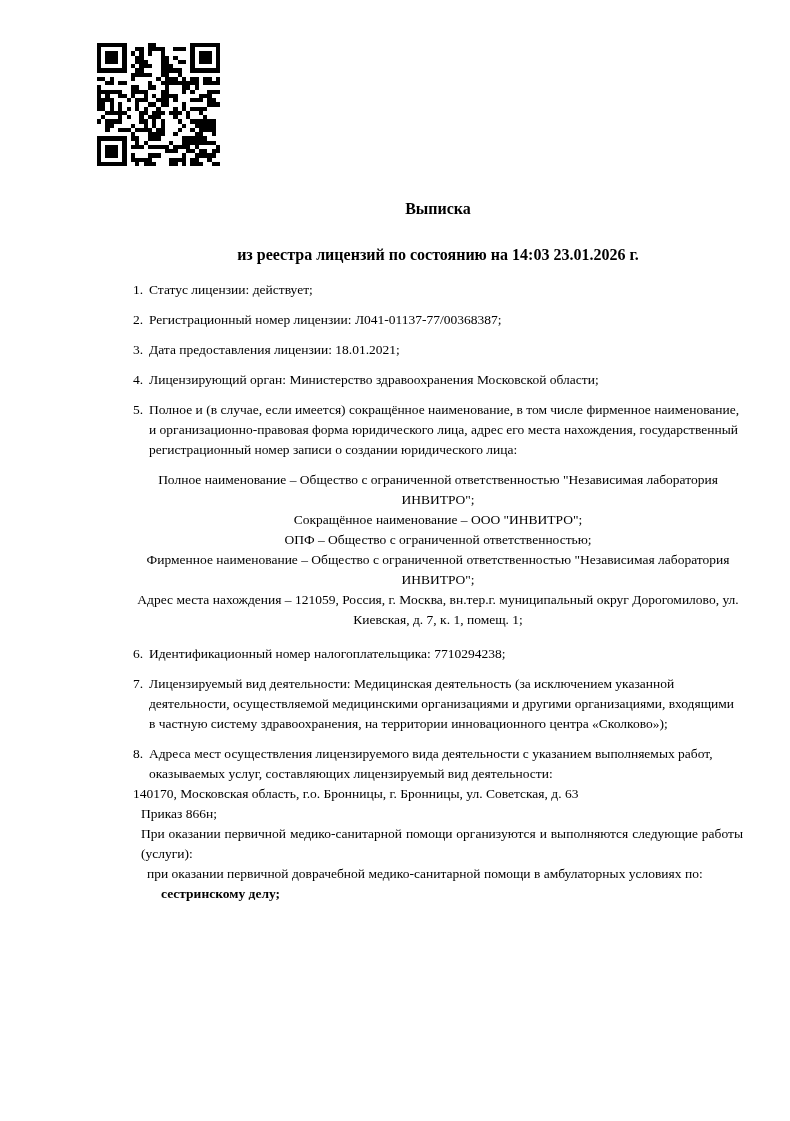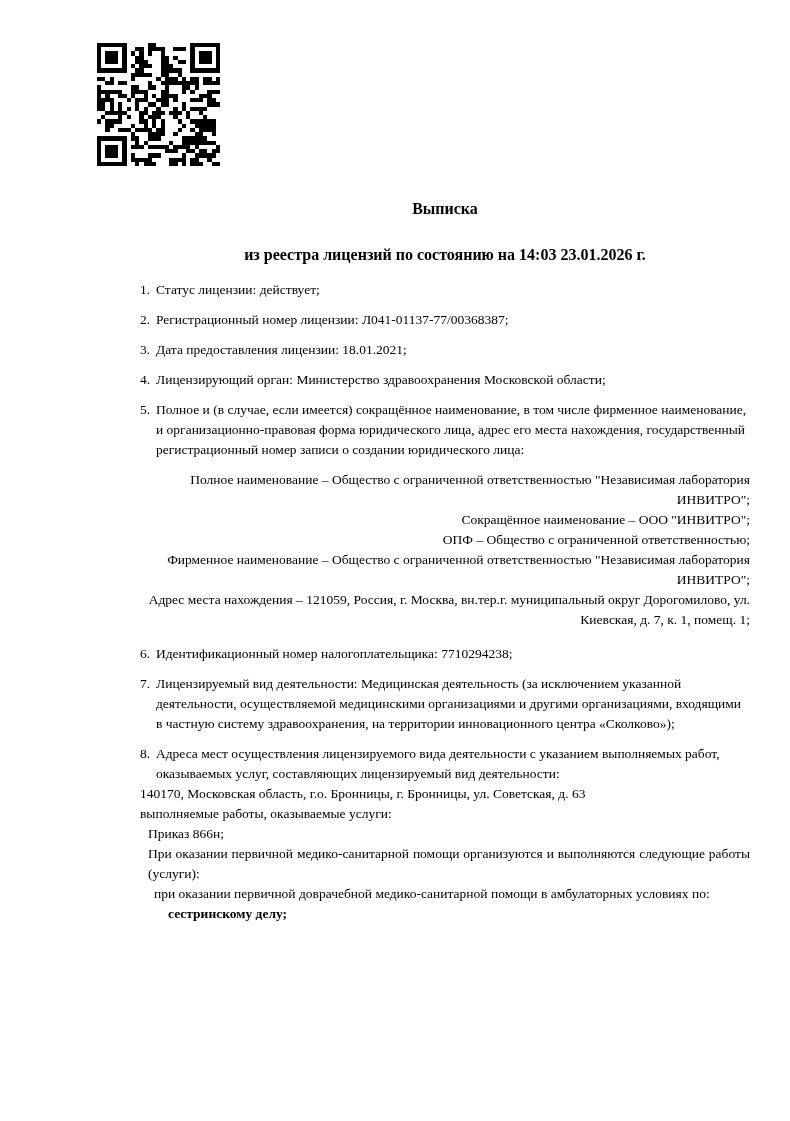--- a/index.html
+++ b/index.html
@@ -11,33 +11,33 @@
     font-family: "Liberation Serif", "DejaVu Serif", serif;
     overflow: hidden;
   }
   .qr {
     position: absolute; left: 97px; top: 43px;
     width: 123px; height: 123px;
   }
   .qr svg { width: 100%; height: 100%; display: block; fill: #000; }
 
   .content {
-    position: absolute; left: 140px; top: 198px; width: 610px;
+    position: absolute; left: 133px; top: 198px; width: 610px;
     font-size: 13.5px; line-height: 20px;
   }
   .header { text-align: center; font-weight: bold; font-size: 16px; line-height: 22px; }
   .header .subtitle { margin-top: 24px; }
 
   .items { margin-top: 14px; }
   .item { display: flex; margin-top: 10px; }
   .item .num { flex: 0 0 16px; }
   .item .txt { flex: 1; }
 
   .org { margin-top: 10px; }
-  .org .line { text-align: right; }
+  .org .line { text-align: center; }
 
   .works { }
   .works .line.ind1 { padding-left: 8px; }
   .works .line.ind2 { padding-left: 8px; text-indent: 6px; }
   .works .line.ind3 { padding-left: 8px; text-indent: 20px; font-weight: bold; }
   .works .line.justify { text-align: justify; text-align-last: left; }
 </style>
 </head>
 <body>
 
@@ -514,19 +514,18 @@
         <div class="txt">Лицензируемый вид деятельности: Медицинская деятельность (за исключением указанной деятельности, осуществляемой медицинскими организациями и другими организациями, входящими в частную систему здравоохранения, на территории инновационного центра «Сколково»);</div>
       </div>
       <div class="item">
         <span class="num">8.</span>
         <div class="txt">Адреса мест осуществления лицензируемого вида деятельности с указанием выполняемых работ, оказываемых услуг, составляющих лицензируемый вид деятельности:</div>
       </div>
     </div>
 
   <div class="works" id="works-section">
       <div class="line ind0">140170, Московская область, г.о. Бронницы, г. Бронницы, ул. Советская, д. 63</div>
-      <div class="line ind0">выполняемые работы, оказываемые услуги:</div>
       <div class="line ind1">Приказ 866н;</div>
       <div class="line ind1 justify">При оказании первичной медико-санитарной помощи организуются и выполняются следующие работы (услуги):</div>
       <div class="line ind2 justify">при оказании первичной доврачебной медико-санитарной помощи в амбулаторных условиях по:</div>
       <div class="line ind3">сестринскому делу;</div>
     </div>
 </div>
 
 </body></html>

